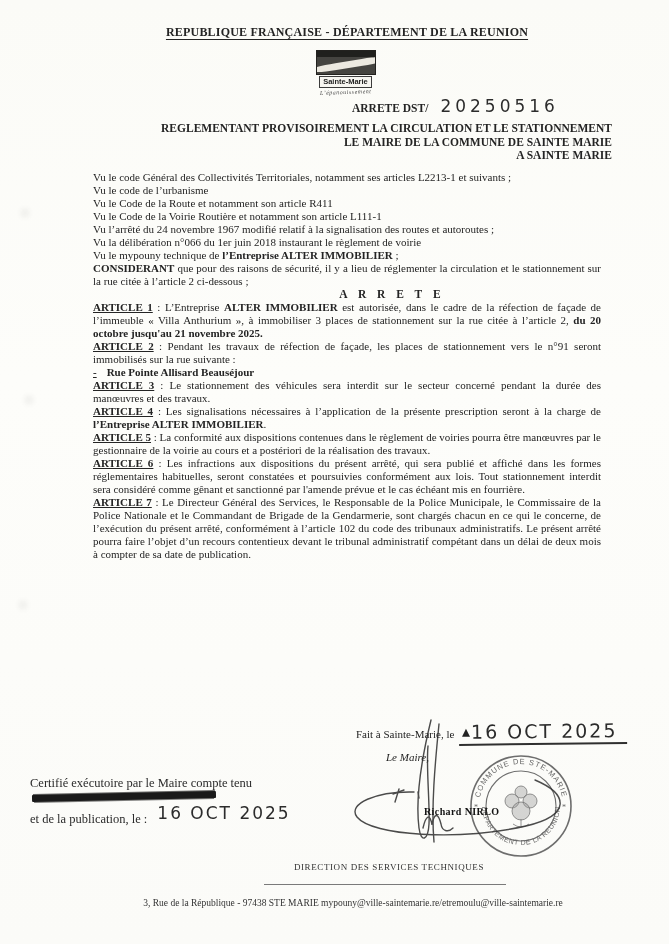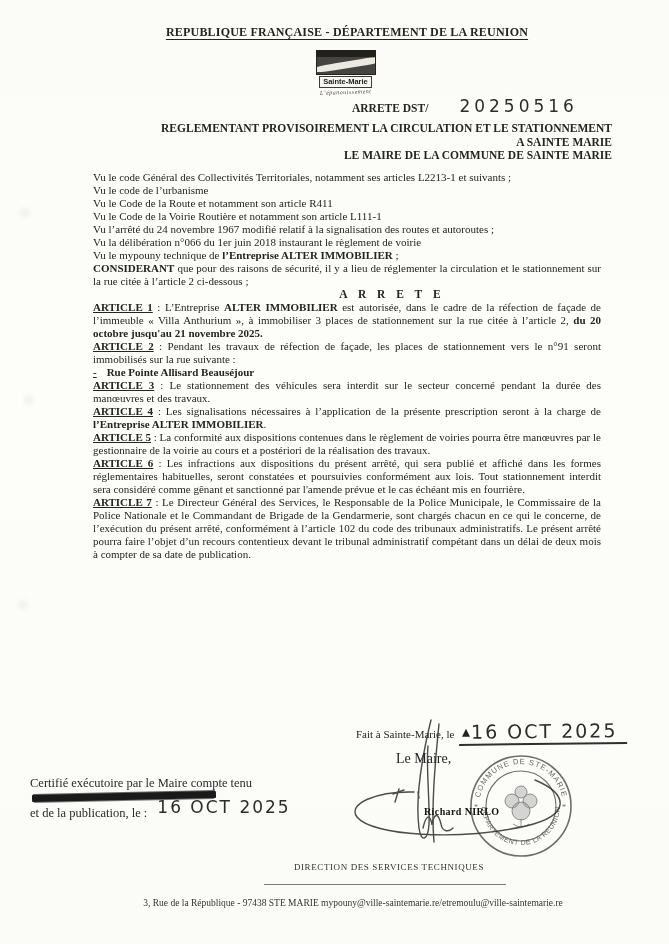--- a/index.html
+++ b/index.html
@@ -9,21 +9,21 @@
   
   .header-title{position:absolute;top:25px;left:80px;width:534px;text-align:center;
     font-weight:bold;font-size:12px;letter-spacing:.2px;text-decoration:underline;text-underline-offset:3px;}
   .logo{position:absolute;top:50px;left:0;width:669px;display:flex;flex-direction:column;align-items:center;padding-left:22px;box-sizing:border-box;}
   .logo-flag{width:58px;height:23px;background:#454440;border:1px solid #23221f;position:relative;overflow:hidden;}
   .logo-flag .band{position:absolute;left:0;top:0;width:100%;height:6px;background:#20201d;}
   .logo-flag .swish{position:absolute;left:-8px;top:10px;width:80px;height:7px;background:#ece9e0;transform:rotate(-9deg);border-radius:40%/60%;}
   .logo-namebox{margin-top:1px;border:1px solid #3c3c3c;background:#f7f6f1;font-family:"Liberation Sans",sans-serif;
     font-size:7.5px;font-weight:bold;color:#1f1f1f;padding:1px 3px;line-height:1;}
   .logo-tagline{font-size:6px;font-style:italic;color:#4c4c4c;transform:rotate(-2deg);margin-top:1px;letter-spacing:.5px;}
-  .ref-row{position:absolute;top:96px;left:352px;display:flex;align-items:baseline;gap:31px;white-space:nowrap;}
+  .ref-row{position:absolute;top:96px;left:352px;display:flex;align-items:baseline;gap:12px;white-space:nowrap;}
   .ref-label{font-weight:bold;font-size:11.5px;}
   .ref-number{font-family:"DejaVu Sans Mono",monospace;font-size:17px;letter-spacing:4px;color:#3d3d3d;display:inline-block;transform:scaleY(1.06);}
   .title-block{position:absolute;top:122px;left:104px;width:508px;text-align:right;font-weight:bold;font-size:11.5px;line-height:13.5px;}
   
   .content{position:absolute;top:171px;left:93px;width:508px;font-size:11px;line-height:13px;}
   .content p{margin:0;}
   .vu-item{text-align:left;}
   .considerant{margin-top:10px;text-align:justify;}
   .arrete-heading{margin-top:11px;text-align:center;font-weight:bold;letter-spacing:4px;font-size:11.5px;position:relative;left:45px;}
   .article{margin-top:9px;text-align:justify;}
@@ -32,29 +32,29 @@
   .bullet{margin-top:9px;margin-left:14px;font-weight:bold;}
   .bullet .dash{text-decoration:underline;margin-right:10px;}
   
   .fait-row{position:absolute;left:356px;top:720px;display:flex;align-items:baseline;white-space:nowrap;z-index:4;}
   .fait-label{font-size:11px;}
   .stamp{font-family:"DejaVu Sans",sans-serif;color:#2c2c2c;}
   .stamp-top{font-size:19px;letter-spacing:2px;margin-left:5px;border-bottom:2px solid #2f2f2f;
     padding:0 10px 1px 3px;display:inline-block;transform:rotate(-.6deg);}
   .tri{display:inline-block;width:0;height:0;border-left:4px solid transparent;border-right:4px solid transparent;
     border-bottom:8px solid #222;margin-right:1px;position:relative;top:-2px;}
-  .le-maire{position:absolute;left:396px;top:751px;font-size:14px;z-index:4;}
+  .le-maire{position:absolute;left:386px;top:751px;font-size:11px;z-index:4;font-style:italic;}
   .seal{position:absolute;left:468px;top:753px;width:106px;height:106px;z-index:2;opacity:.85;}
   .signature{position:absolute;left:330px;top:712px;z-index:3;}
   .mayor-name{position:absolute;left:424px;top:806px;font-size:10px;font-weight:bold;letter-spacing:.4px;color:#121212;z-index:5;}
   
   .certify{position:absolute;left:30px;top:776px;font-size:12.5px;color:#2a2a2a;z-index:4;}
   .strike{width:184px;height:7px;background:#1a1a1a;margin:2px 0 0 2px;transform:rotate(-1.2deg);border-radius:1px;
     box-shadow:0 -2px 0 -1px rgba(25,25,25,.65),0 3px 0 -2px rgba(25,25,25,.55);}
-  .certify-line2{display:flex;align-items:baseline;margin-top:1px;}
+  .certify-line2{display:flex;align-items:baseline;margin-top:7px;}
   .stamp-bottom{font-size:17px;letter-spacing:2px;margin-left:10px;position:relative;top:-4px;display:inline-block;transform:scaleY(1.08);}
   
   .dst{position:absolute;top:862px;left:104px;width:570px;text-align:center;font-size:9px;letter-spacing:.6px;color:#333;}
   .dst-line{position:absolute;top:884px;left:264px;width:242px;height:1px;background:#7a7a7a;}
   .footer-address{position:absolute;top:898px;left:93px;width:520px;text-align:center;font-size:9.5px;color:#333;}
   .smudge{position:absolute;width:10px;height:10px;border-radius:50%;background:rgba(40,40,40,.05);filter:blur(2px);}
 </style>
 </head>
 <body>
 
@@ -71,22 +71,22 @@
     <div class="logo-tagline">L’épanouissement</div>
   </div>
 
   <div class="ref-row">
     <span class="ref-label">ARRETE DST/</span>
     <span class="ref-number stamp">20250516</span>
   </div>
 
   <div class="title-block">
     <div>REGLEMENTANT PROVISOIREMENT LA CIRCULATION ET LE STATIONNEMENT</div>
+    <div>LE MAIRE DE LA COMMUNE DE SAINTE MARIE</div>
     <div>A SAINTE MARIE</div>
-    <div>LE MAIRE DE LA COMMUNE DE SAINTE MARIE</div>
   </div>
 
   <div class="content">
     <p class="vu-item"><span>Vu le code Général des Collectivités Territoriales, notamment ses articles L2213-1 et suivants ;</span></p>
     <p class="vu-item"><span>Vu le code de l’urbanisme</span></p>
     <p class="vu-item"><span>Vu le Code de la Route et notamment son article R411</span></p>
     <p class="vu-item"><span>Vu le Code de la Voirie Routière et notamment son article L111-1</span></p>
     <p class="vu-item"><span>Vu l’arrêté du 24 novembre 1967 modifié relatif à la signalisation des routes et autoroutes ;</span></p>
     <p class="vu-item"><span>Vu la délibération n°066 du 1er juin 2018 instaurant le règlement de voirie</span></p>
     <p class="vu-item"><span>Vu le mypouny technique de </span><span class="b">l’Entreprise ALTER IMMOBILIER</span><span> ;</span></p>

